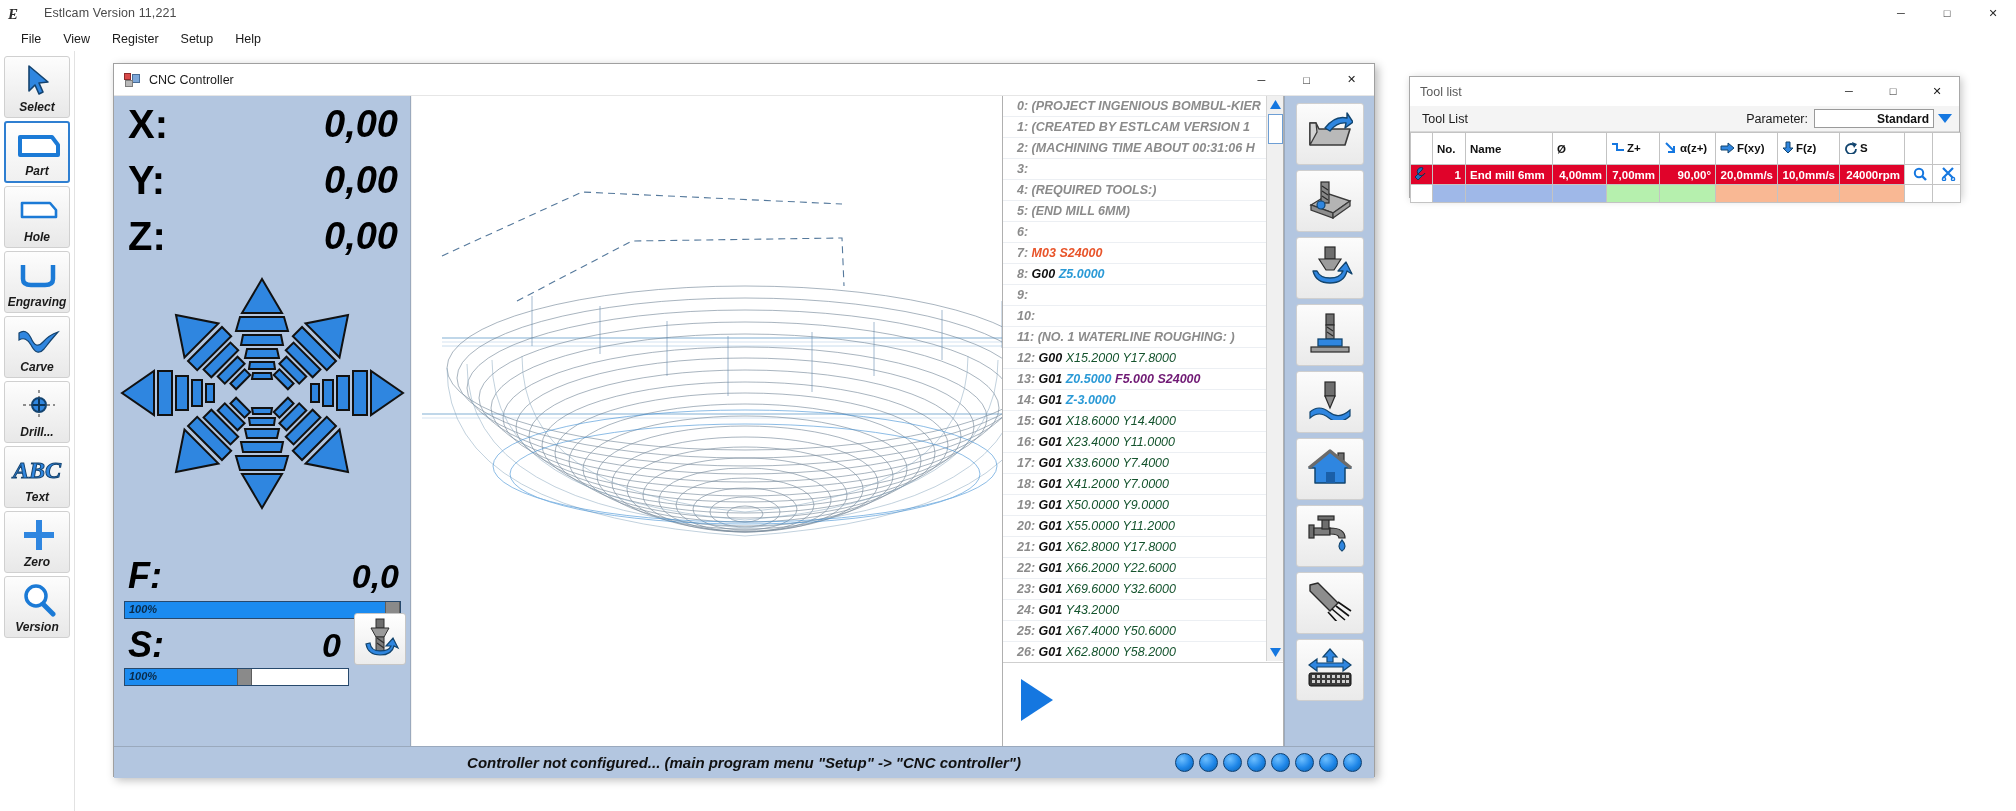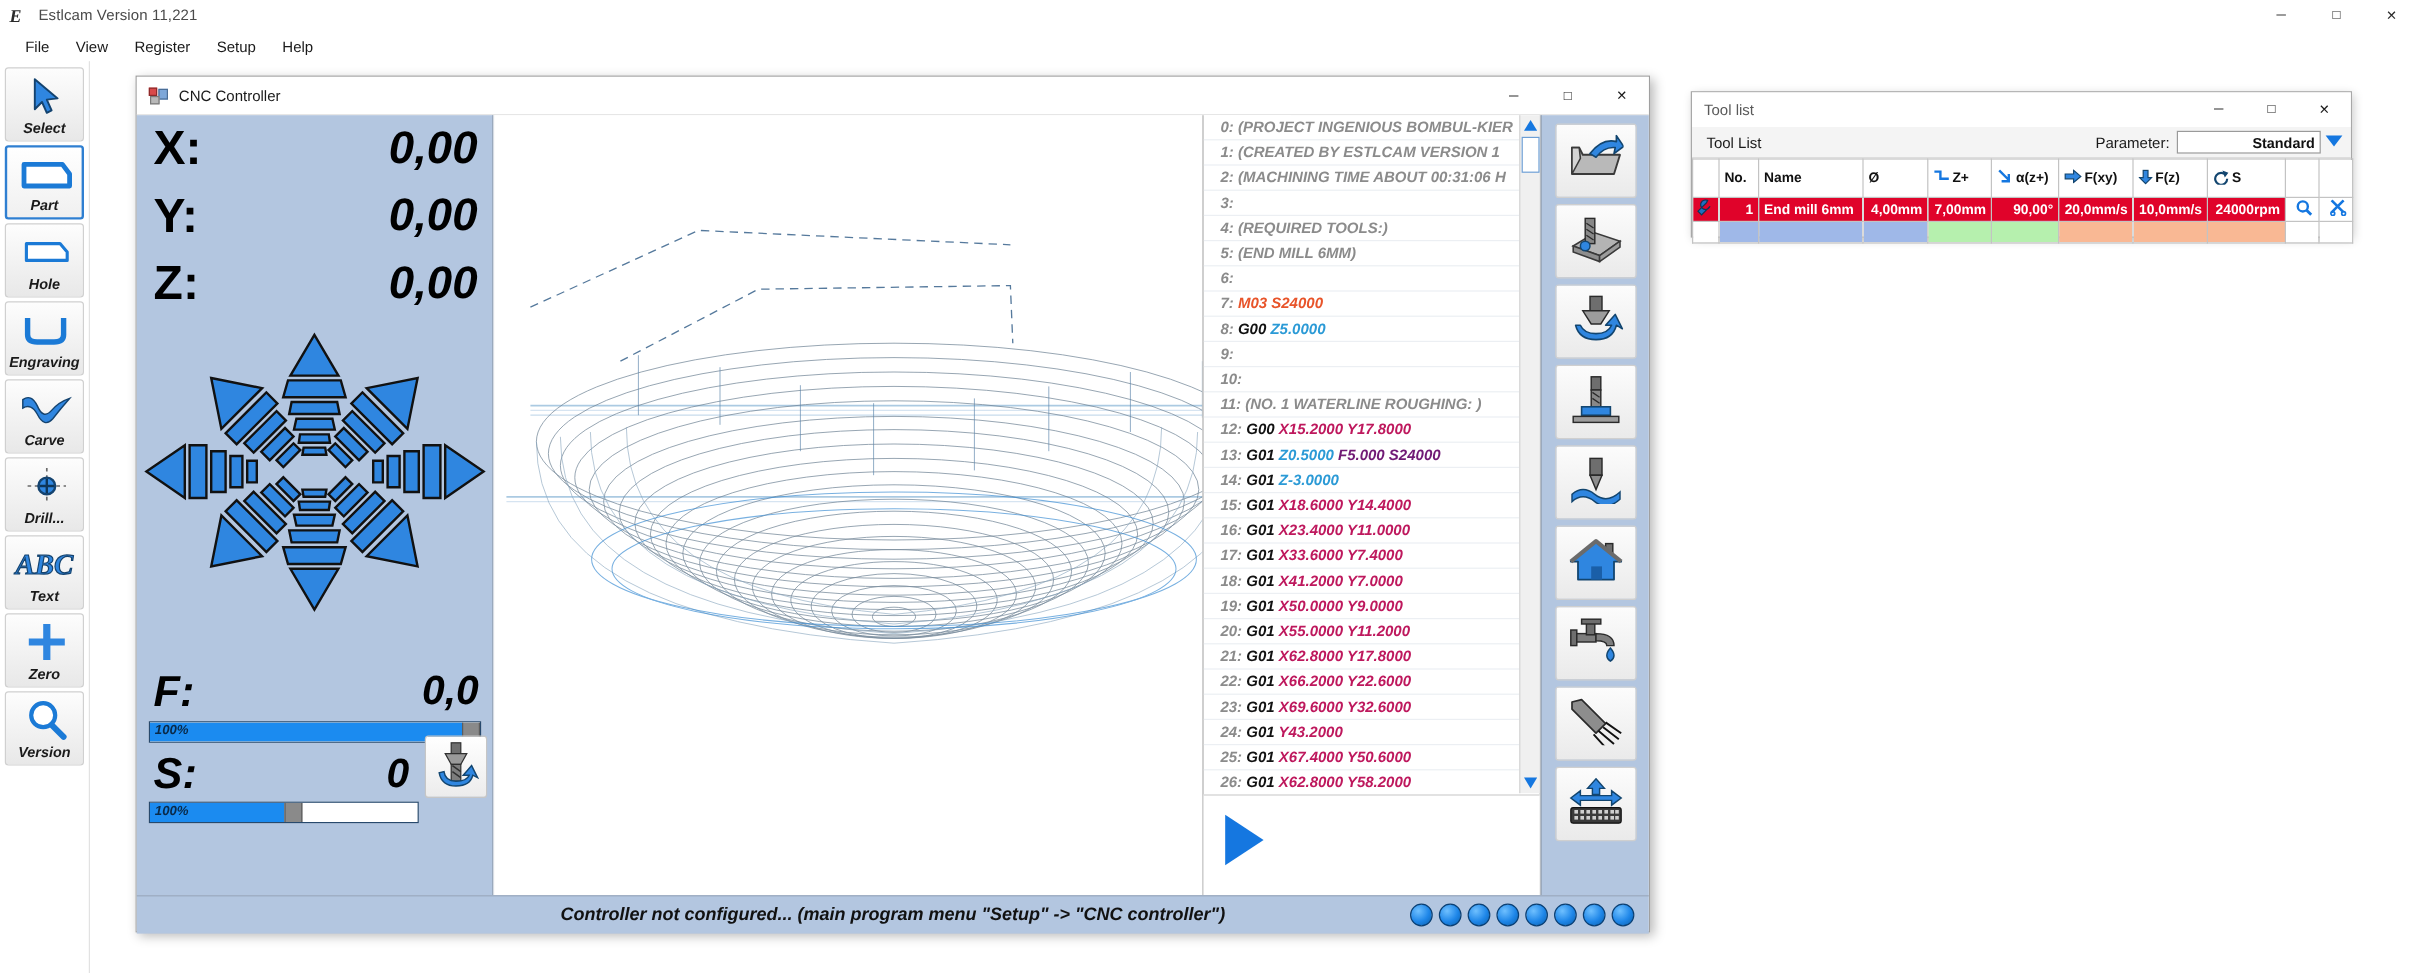--- a/index.html
+++ b/index.html
@@ -19,21 +19,21 @@
   #app-icon {
     width: 16px; height: 16px; margin-left: 8px; margin-right: 8px;
     position: relative; flex: none;
   }
   #app-icon .e {
     font-family: "Liberation Serif", serif;
     font-weight: bold; font-size: 15px; font-style: italic;
     color: #2b2b2b; line-height: 16px;
   }
   #app-title-text {
-    font-size: 12.5px; color: #4a4a4a; letter-spacing: .1px;
+    font-size: 12.5px; color: #4a4a4a; letter-spacing: .1px; margin-left: 12px;
   }
   #app-win-buttons {
     position: absolute; right: 0; top: 0; height: 26px; display: flex;
   }
   #app-win-buttons div {
     width: 46px; height: 26px; display: flex; align-items: center; justify-content: center;
     font-size: 11px; color: #2b2b2b;
   }
 
   
@@ -166,21 +166,21 @@
     position: absolute; left: 0; top: 0; right: 17px; height: 565px; overflow: hidden;
   }
   .gl {
     height: 21px; line-height: 21px; border-bottom: 1px solid #eceff3;
     font-size: 12.5px; font-style: italic; white-space: nowrap; padding-left: 14px;
     overflow: hidden;
   }
   .gl .num { color: #8b8b8b; font-weight: bold; }
   .gl .cmt { color: #8b8b8b; font-weight: bold; }
   .gl .gw  { color: #111; font-weight: bold; }
-  .gl .ax  { color: #be185d; font-weight: bold; }
+  .gl .ax  { color: #14532d; font-weight: normal; }
   .gl .z   { color: #2b9ad6; font-weight: bold; }
   .gl .m   { color: #e8542a; font-weight: bold; }
   .gl .f   { color: #701a75; font-weight: bold; }
 
   #gcode-scroll {
     position:absolute; right:0; top:0; width:17px; height: 565px; background:#f0f0f0;
     border-left:1px solid #d4d4d4;
   }
   #gcode-scroll .arrow {
     position:absolute; left:0; width:17px; height:17px; display:flex; align-items:center; justify-content:center;

